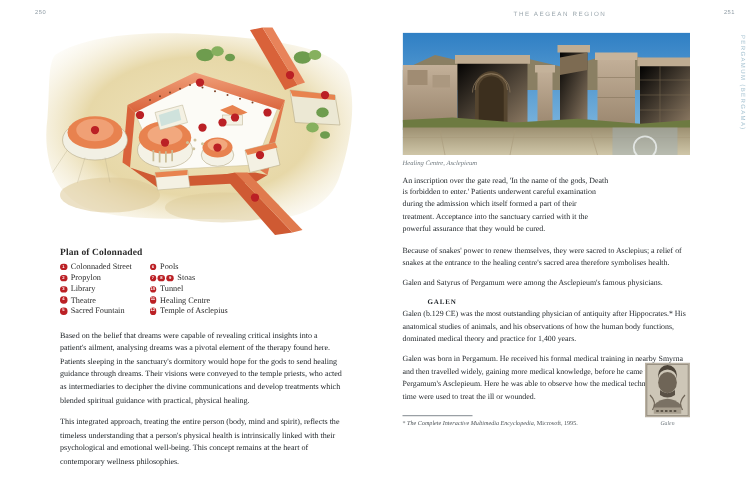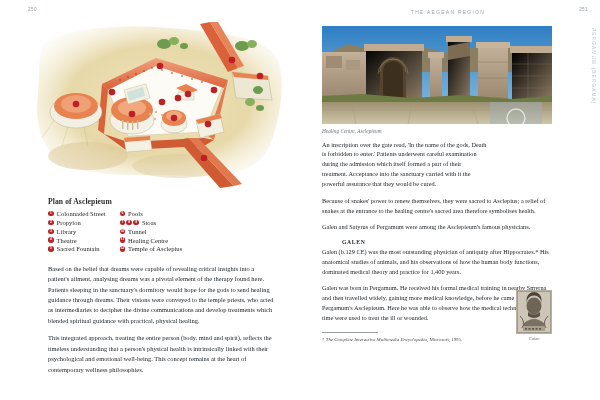--- a/index.html
+++ b/index.html
@@ -251,21 +251,21 @@
           <circle cx="48" cy="84" r="3.3" fill="#bb2025"></circle>
           <circle cx="104" cy="94" r="3.3" fill="#bb2025"></circle>
           <circle cx="146" cy="98" r="3.3" fill="#bb2025"></circle>
           <circle cx="180" cy="104" r="3.3" fill="#bb2025"></circle>
           <circle cx="176" cy="138" r="3.3" fill="#bb2025"></circle>
           <circle cx="232" cy="56" r="3.3" fill="#bb2025"></circle>
         </g>
       </svg>
     </div>
 
-    <div class="legend-title">Plan of Asclepieum</div>
+    <div class="legend-title">Plan of Colonnaded</div>
 
     <div class="legend-cols">
       <div class="legend-col">
         <div class="legend-row">
           <span class="dot">1</span>
           <span class="legend-label">Colonnaded Street</span>
         </div>
         <div class="legend-row">
           <span class="dot">2</span>
           <span class="legend-label">Propylon</span>

